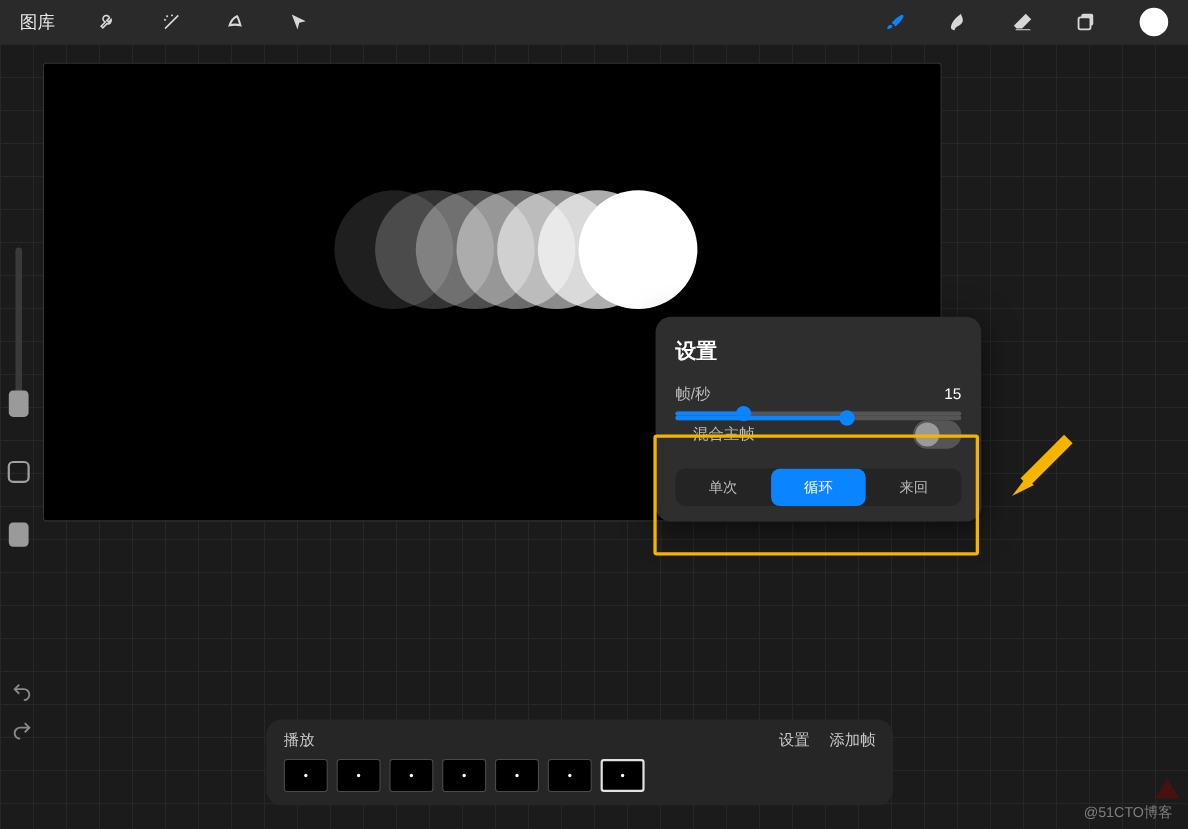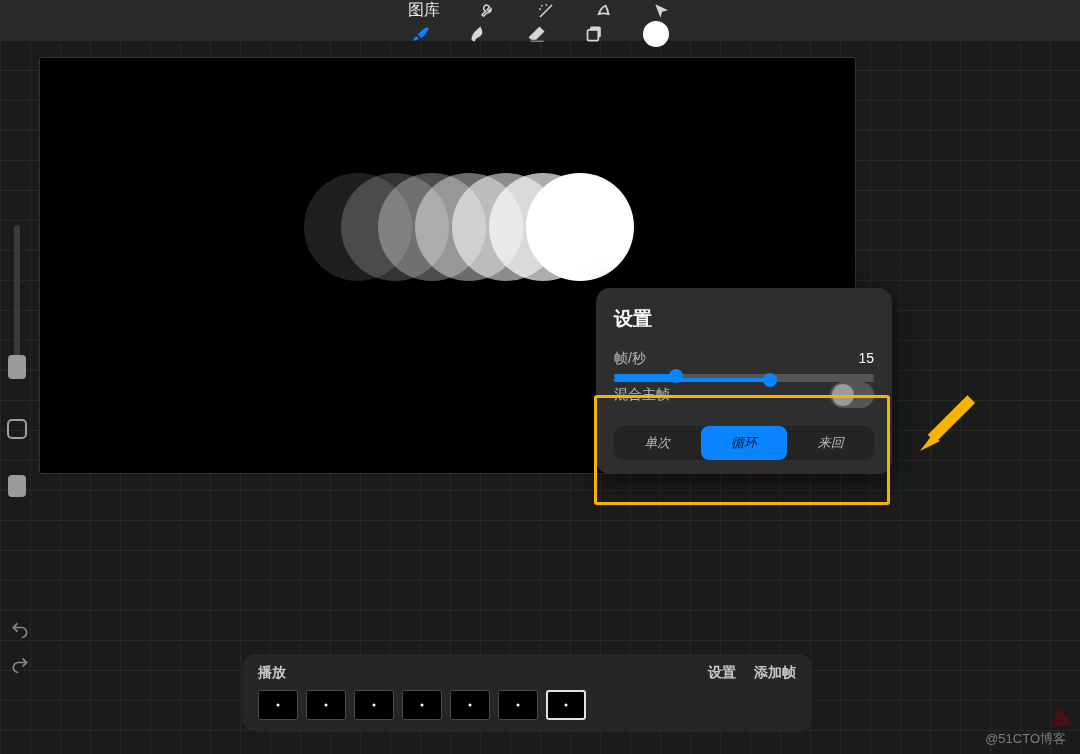--- a/index.html
+++ b/index.html
@@ -3,21 +3,21 @@
 <meta charset="utf-8">
 <style>
   * { box-sizing: border-box; margin: 0; padding: 0; font-family: -apple-system, "Helvetica Neue", Arial, sans-serif; }
   html, body { width: 1080px; height: 754px; overflow: hidden; }
   body { background: #1a1a1a; position: relative; }
 
   
   .topbar {
     position: absolute; top: 0; left: 0; right: 0; height: 40px;
     background: #2a2a2a; display: flex; align-items: center; padding: 0 18px;
-    justify-content: space-between; z-index: 50; flex-direction: column;
+    justify-content: space-between; z-index: 50;
   }
   .tb-left, .tb-right { display: flex; align-items: center; gap: 38px; }
   .tb-left .gallery { color: #e6e6e6; font-size: 16px; font-weight: 500; }
   .tb-icon { width: 20px; height: 20px; display: flex; align-items: center; justify-content: center; color: #d7d7d7; }
   .tb-icon.active { color: #0a84ff; }
   .color-dot { width: 26px; height: 26px; border-radius: 50%; background: #fff; }
 
   
   .grid-bg {
     position: absolute; inset: 40px 0 0 0;
@@ -58,42 +58,42 @@
   .pop-title { color: #fff; font-size: 19px; font-weight: 600; margin-bottom: 18px; }
   .setting-row { }
   .setting-head { display: flex; justify-content: space-between; color: #bcbcbc; font-size: 14px; margin-bottom: 6px;}
   .setting-val { color: #ffffff; }
   .slider {
     position: relative; height: 4px; background: #555; border-radius: 2px;
   }
   .slider .fill { position: absolute; left: 0; top: 0; bottom: 0; background: #0a84ff; border-radius: 2px; }
   .slider .knob { position: absolute; top: -5px; width: 14px; height: 14px; background: #0a84ff; border-radius: 50%; transform: translateX(-50%); }
 
-  .toggle-row { display: flex; justify-content: space-between; align-items: center; color: #bcbcbc; font-size: 14px; margin-bottom: 18px;}
+  .toggle-row { display: flex; justify-content: space-between; align-items: center; color: #bcbcbc; font-size: 14px; margin-bottom: 18px; margin-left: 16px;}
   .toggle { width: 44px; height: 26px; background: #555; border-radius: 13px; position: relative; }
   .toggle::after { content: ""; position: absolute; top: 2px; left: 2px; width: 22px; height: 22px; background: #9a9a9a; border-radius: 50%; }
 
   .seg { display: flex; background: #242424; border-radius: 9px; overflow: hidden; height: 34px; }
-  .seg div { flex: 1; display: flex; align-items: center; justify-content: center; color: #b8b8b8; font-size: 13px; font-style: italic; }
-  .seg .active { background: #0a84ff; color: #0f172a; border-radius: 8px; }
+  .seg div { flex: 1; display: flex; align-items: center; justify-content: center; color: #b8b8b8; font-size: 13px; }
+  .seg .active { background: #0a84ff; color: #ffffff; border-radius: 8px; }
 
   
   .hl-box {
     position: absolute; top: 395px; left: 594px; width: 296px; height: 110px;
     border: 3px solid #f5b400; border-radius: 3px; z-index: 70; pointer-events: none;
   }
   .arrow { position: absolute; top: 395px; left: 916px; z-index: 71; }
 
   
   .timeline {
     position: absolute; bottom: 22px; left: 242px; width: 570px; height: 78px;
     background: #262626; border-radius: 14px; padding: 10px 16px 12px 16px;
     z-index: 55; display: flex; flex-direction: column; justify-content: space-between;
   }
-  .tl-head { display: flex; justify-content: space-between; color: #c8c8c8; font-size: 14px; font-weight: bold;}
+  .tl-head { display: flex; justify-content: space-between; color: #c8c8c8; font-size: 14px;}
   .tl-head .right { display: flex; gap: 18px; }
   .frames { display: flex; gap: 8px; }
   .frame { width: 40px; height: 30px; background: #000; border: 1px solid #4a4a4a; border-radius: 3px; position: relative;}
   .frame.sel { border: 2px solid #e2e2e2; }
   .frame::after { content: ""; position: absolute; left: 50%; top: 50%; width: 3px; height: 3px; background: #fff; border-radius: 50%; transform: translate(-50%,-50%); }
 
   .watermark { position: absolute; right: 14px; bottom: 6px; color: #7e7e7e; font-size: 13px; z-index: 90;}
   .corner-tri { position: absolute; right: 8px; bottom: 28px; width: 0; height: 0; border-left: 11px solid transparent; border-right: 11px solid transparent; border-bottom: 18px solid #4a1010; z-index: 89;}
 </style>
 </head>

